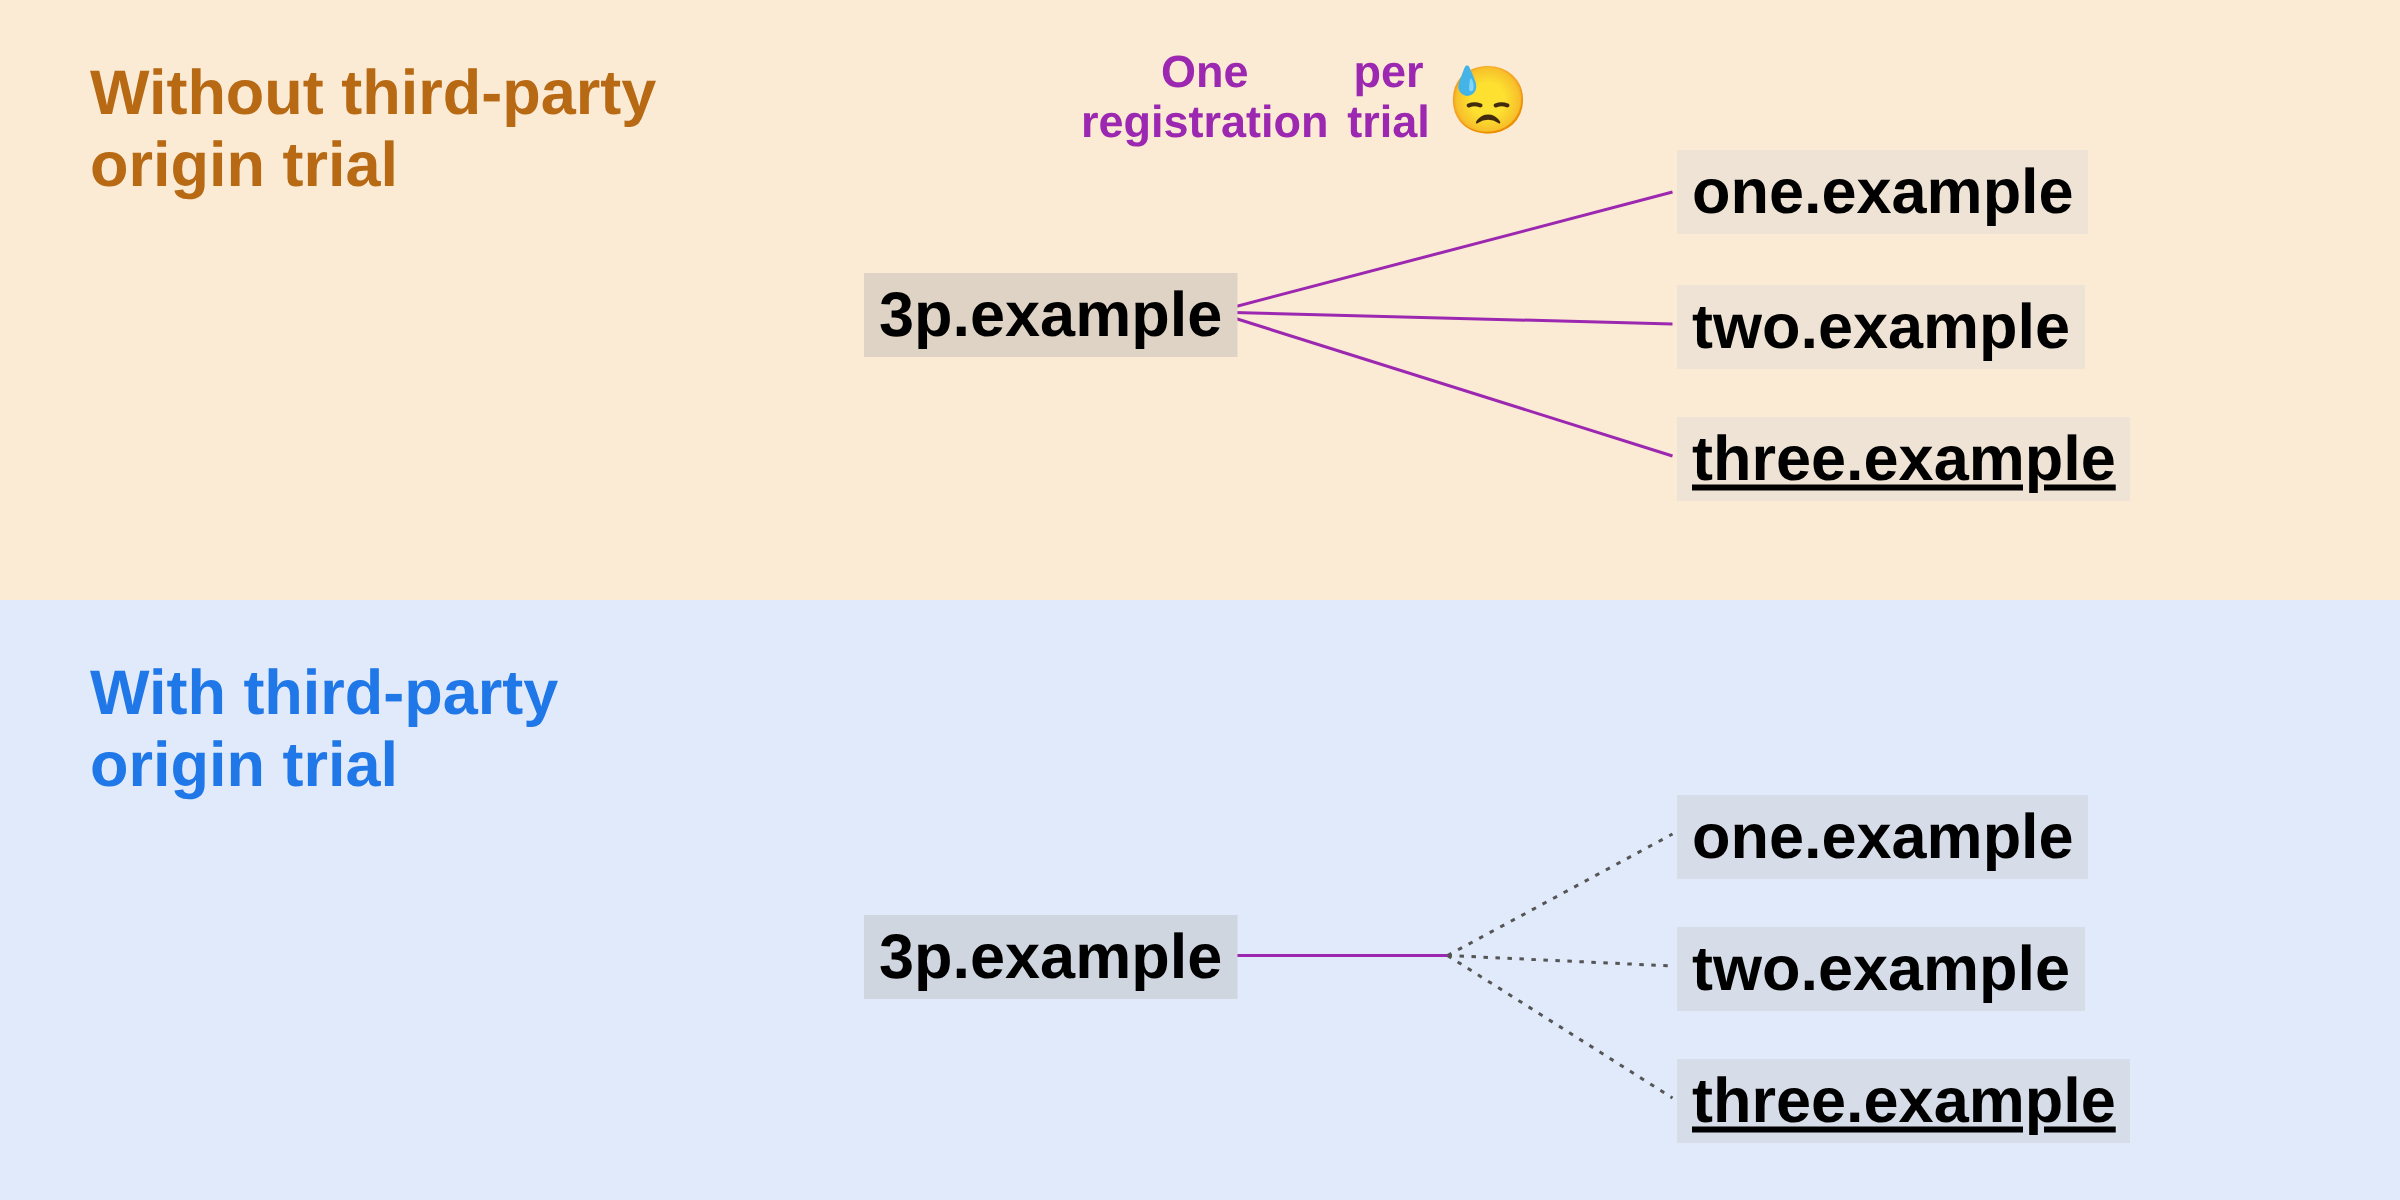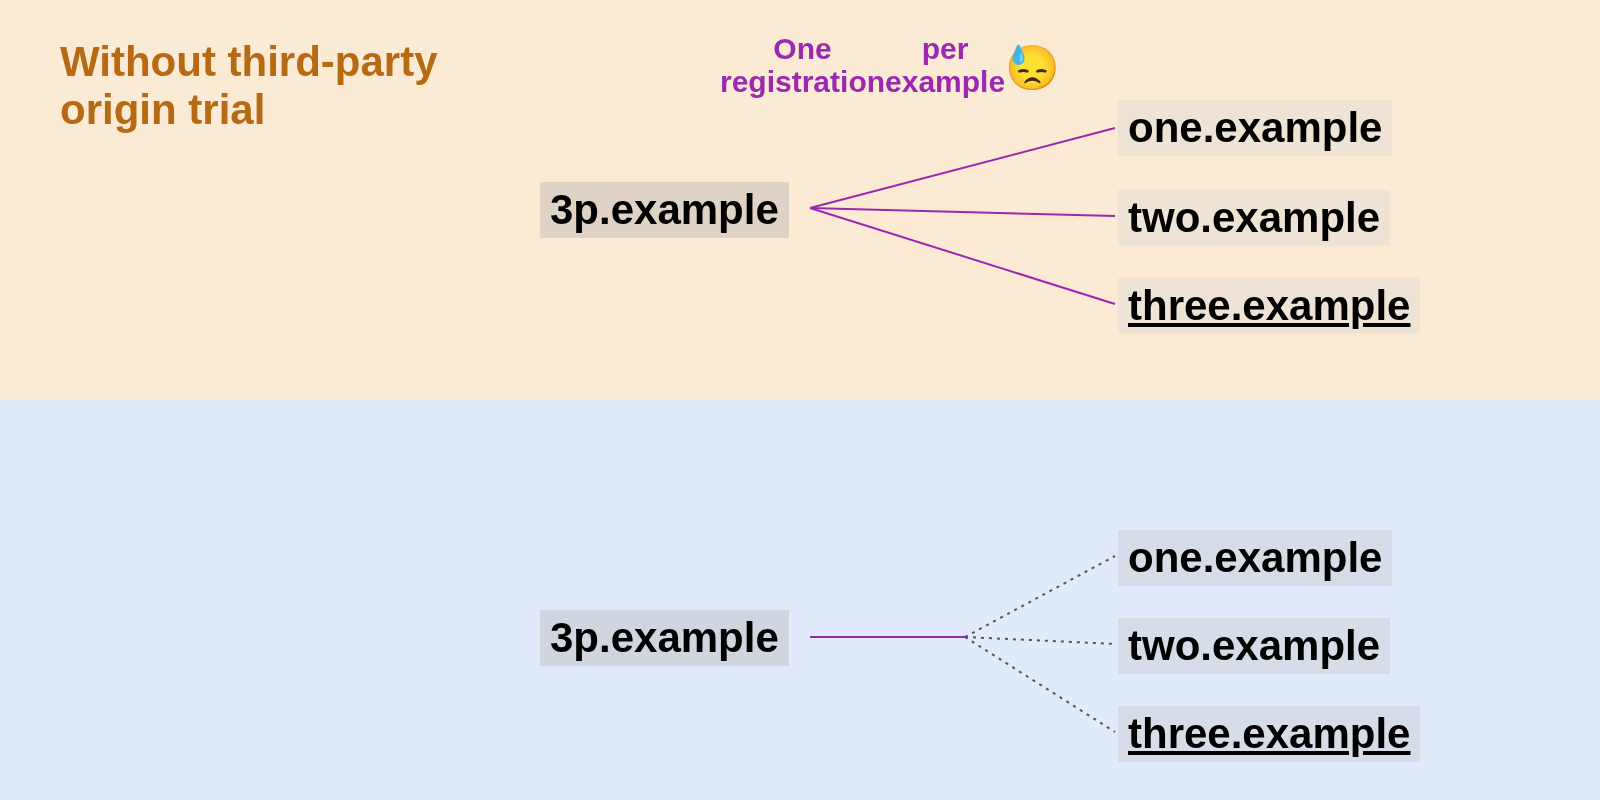--- a/index.html
+++ b/index.html
@@ -39,20 +39,21 @@
     }
     .title-bottom {
       color: #1f77e8;
     }
     .source-box {
       position: absolute;
       font-size: 42px;
       font-weight: bold;
       color: #000;
       padding: 4px 10px;
+      margin-left: 36px;
     }
     .panel-top .source-box {
       background: #ded3c4;
       top: 182px;
       left: 540px;
     }
     .panel-bottom .source-box {
       background: #cfd6e0;
       top: 210px;
       left: 540px;
@@ -124,27 +125,28 @@
 
   <div class="source-box">3p.example</div>
 
   <div class="dest-box dest-1">one.example</div>
   <div class="dest-box dest-2">two.example</div>
   <div class="dest-box dest-3">three.example</div>
 
   <div class="annotation annotation-top">
     <div class="annotation-wrap">
       <span>One registration</span>
-      <span>per example</span>
+      <span>per trial</span>
       <span class="emoji">😓</span>
     </div>
   </div>
 </div>
 
 <div class="panel panel-bottom">
+  <div class="title title-bottom">With third-party origin trial</div>
 
   <svg class="lines" viewBox="0 0 1600 400" preserveAspectRatio="none">
     <line x1="810" y1="237" x2="965" y2="237" stroke="#9c27b0" stroke-width="2"></line>
     <line x1="965" y1="237" x2="1115" y2="156" stroke="#555" stroke-width="2" stroke-dasharray="3,5"></line>
     <line x1="965" y1="237" x2="1115" y2="244" stroke="#555" stroke-width="2" stroke-dasharray="3,5"></line>
     <line x1="965" y1="237" x2="1115" y2="332" stroke="#555" stroke-width="2" stroke-dasharray="3,5"></line>
   </svg>
 
   <div class="source-box">3p.example</div>
 

